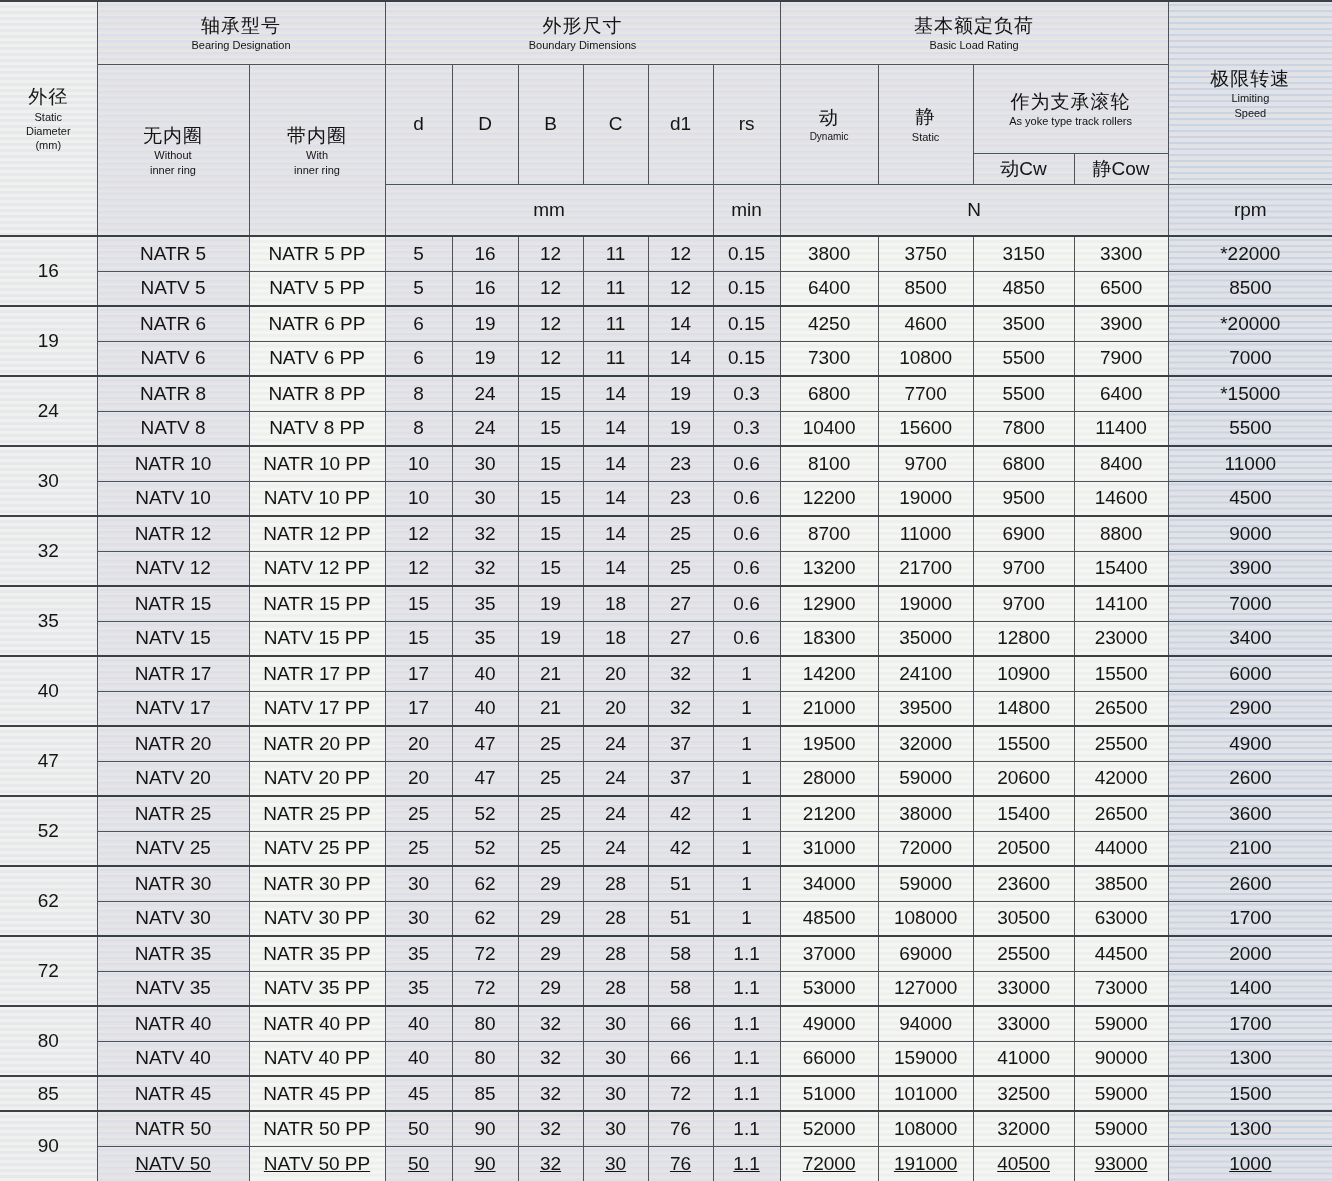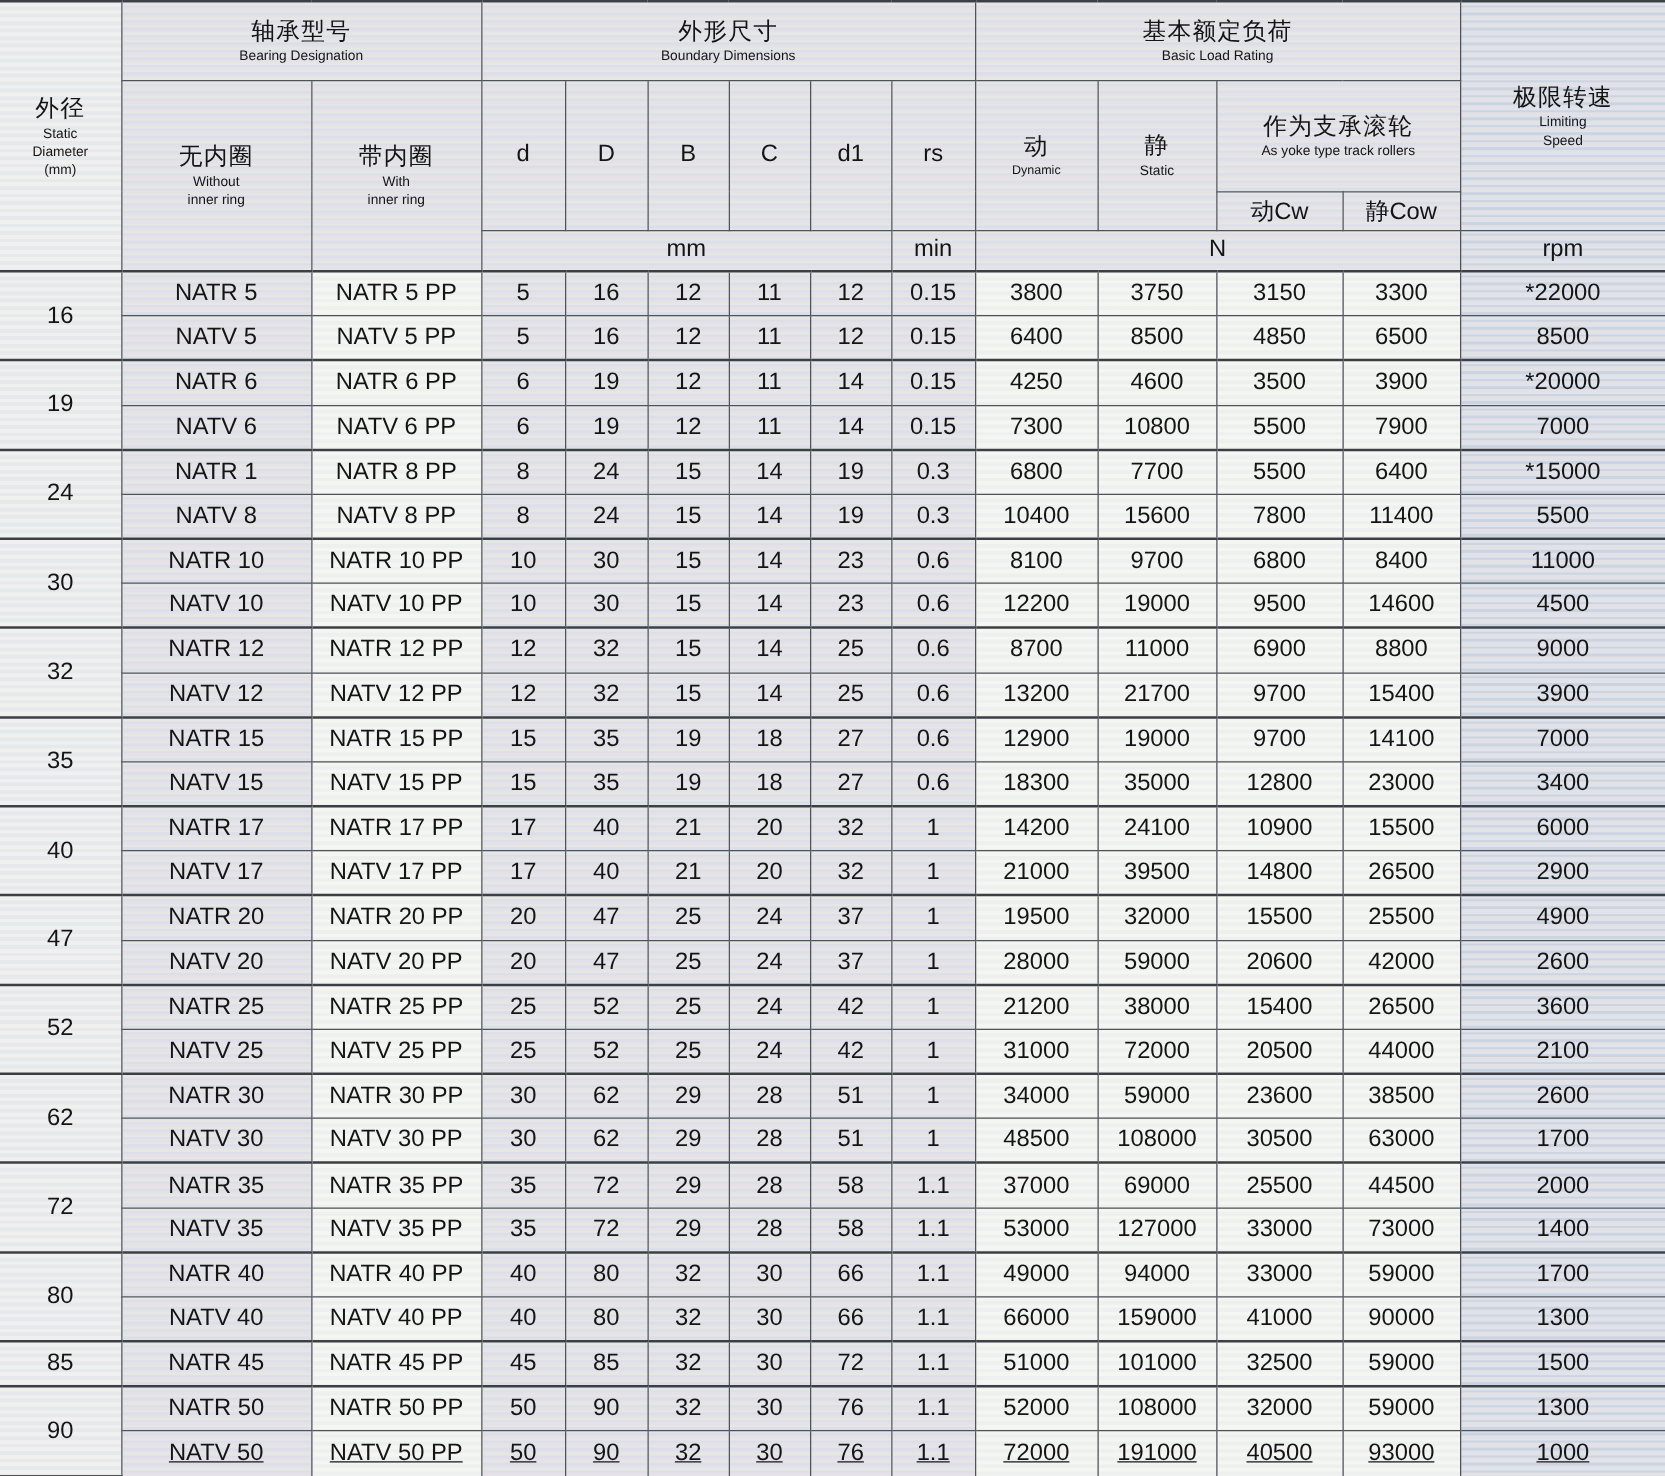--- a/index.html
+++ b/index.html
@@ -8,21 +8,21 @@
   table{width:1332px;height:1181px;border-collapse:collapse;table-layout:fixed;}
   th,td{border:1px solid #4e535a;text-align:center;vertical-align:middle;padding:0;
     overflow:hidden;white-space:nowrap;}
   thead th{font-weight:400;white-space:normal;}
   
   .shade{background:repeating-linear-gradient(180deg,#e4e7e4 0 2px,#dcdeea 2px 4px,#e6e1e6 4px 6px);}
   .white{background:repeating-linear-gradient(180deg,#f5f5f2 0 3px,#edf0ef 3px 6px);}
   .blue {background:repeating-linear-gradient(180deg,#dee3ec 0 2px,#ccd4e2 2px 4px,#e3e1e4 4px 6px);}
   .paper{background:repeating-linear-gradient(180deg,#f0f1ef 0 3px,#e6e9ec 3px 6px);}
   
-  tr.hr1{height:63px;} tr.hr2{height:89px;} tr.hr3{height:31px;} tr.hr4{height:33px;}
+  tr.hr1{height:63px;} tr.hr2{height:89px;} tr.hr3{height:31px;} tr.hr4{height:52px;}
   tbody tr{height:35px;}
   
   thead tr.hr1 th{border-top:2px solid #3c4046;}
   tbody td{border-top:1px solid #7d8289;font-size:19px;}
   tbody tr.group-start td{border-top:2px solid #3c4046;}
   th.corner{border-top:none;border-left:none;}
   td.diam{border-left:none;font-size:19px;}
   .edge-r{border-right:none !important;}
   tbody tr:last-child td{border-bottom:none;text-decoration:underline;}
   
@@ -177,21 +177,21 @@
         <td class="shade">14</td>
         <td class="shade">0.15</td>
         <td class="white">7300</td>
         <td class="white">10800</td>
         <td class="white">5500</td>
         <td class="white">7900</td>
         <td class="blue edge-r">7000</td>
       </tr>
       <tr class="group-start">
         <td rowspan="2" class="diam paper">24</td>
-        <td class="shade">NATR 1</td>
+        <td class="shade">NATR 8</td>
         <td class="white">NATR 8 PP</td>
         <td class="shade">8</td>
         <td class="shade">24</td>
         <td class="shade">15</td>
         <td class="shade">14</td>
         <td class="shade">19</td>
         <td class="shade">0.3</td>
         <td class="white">6800</td>
         <td class="white">7700</td>
         <td class="white">5500</td>

